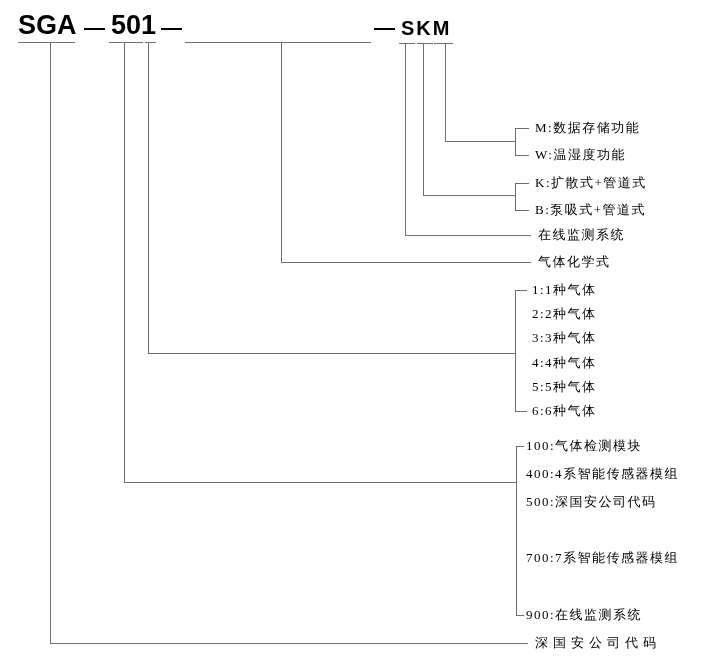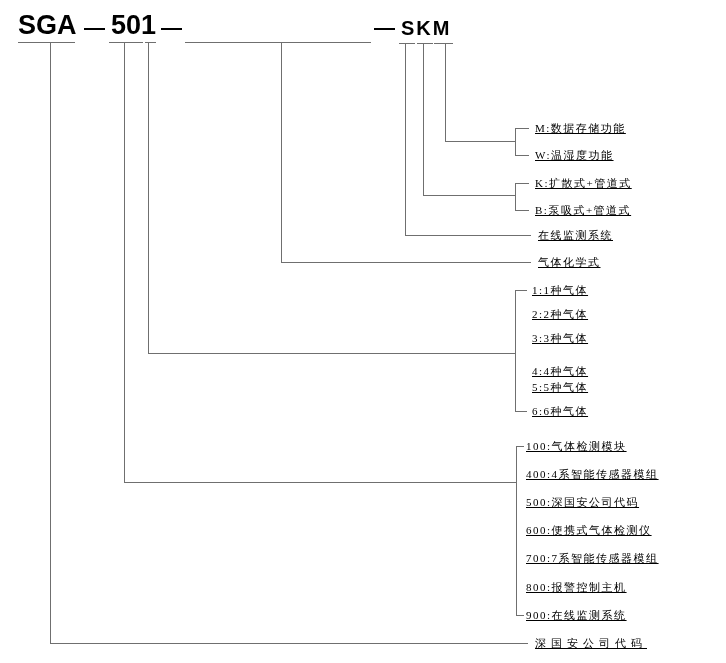--- a/index.html
+++ b/index.html
@@ -19,24 +19,23 @@
     position:absolute; top:16px; color:var(--text);
     font-weight:bold; font-size:21px; line-height:21px;
   }
   .code-seg.small { font-size:20px; line-height:20px; top:18px; letter-spacing:2px; }
   
   .v { position:absolute; width:1.4px; background:var(--line); }
   .h { position:absolute; height:1.4px; background:var(--line); }
   
   .lbl {
     position:absolute; transform:translateY(-50%);
-    color:var(--text); font-size:11px; line-height:20px;
+    color:var(--text); font-size:13px; line-height:20px;
     letter-spacing:1.5px; white-space:nowrap;
     font-family:"Liberation Serif","DejaVu Serif",serif;
-    text-decoration:underline;
   }
   .lbl.wide { letter-spacing:5px; }
 </style>
 </head>
 <body>
 
 <div class="stage">
 
   <span class="code-seg" style="left:18px">SGA</span>
   <span class="code-sep" style="left:84px">—</span>
@@ -89,27 +88,25 @@
   <div class="lbl" style="left:535px; top:155px">W:温湿度功能</div>
   <div class="lbl" style="left:535px; top:183px">K:扩散式+管道式</div>
   <div class="lbl" style="left:535px; top:210px">B:泵吸式+管道式</div>
 
   <div class="lbl" style="left:538px; top:235px">在线监测系统</div>
   <div class="lbl" style="left:538px; top:262px">气体化学式</div>
 
   <div class="lbl" style="left:532px; top:290px">1:1种气体</div>
   <div class="lbl" style="left:532px; top:314px">2:2种气体</div>
   <div class="lbl" style="left:532px; top:338px">3:3种气体</div>
-  <div class="lbl" style="left:532px; top:371px">4:4种气体</div>
+  <div class="lbl" style="left:532px; top:363px">4:4种气体</div>
   <div class="lbl" style="left:532px; top:387px">5:5种气体</div>
   <div class="lbl" style="left:532px; top:411px">6:6种气体</div>
 
   <div class="lbl" style="left:526px; top:446px">100:气体检测模块</div>
   <div class="lbl" style="left:526px; top:474px">400:4系智能传感器模组</div>
   <div class="lbl" style="left:526px; top:502px">500:深国安公司代码</div>
-  <div class="lbl" style="left:526px; top:530px">600:便携式气体检测仪</div>
   <div class="lbl" style="left:526px; top:558px">700:7系智能传感器模组</div>
-  <div class="lbl" style="left:526px; top:587px">800:报警控制主机</div>
   <div class="lbl" style="left:526px; top:615px">900:在线监测系统</div>
 
   <div class="lbl wide" style="left:535px; top:643px">深国安公司代码</div>
 
 </div>
 
 </body></html>

